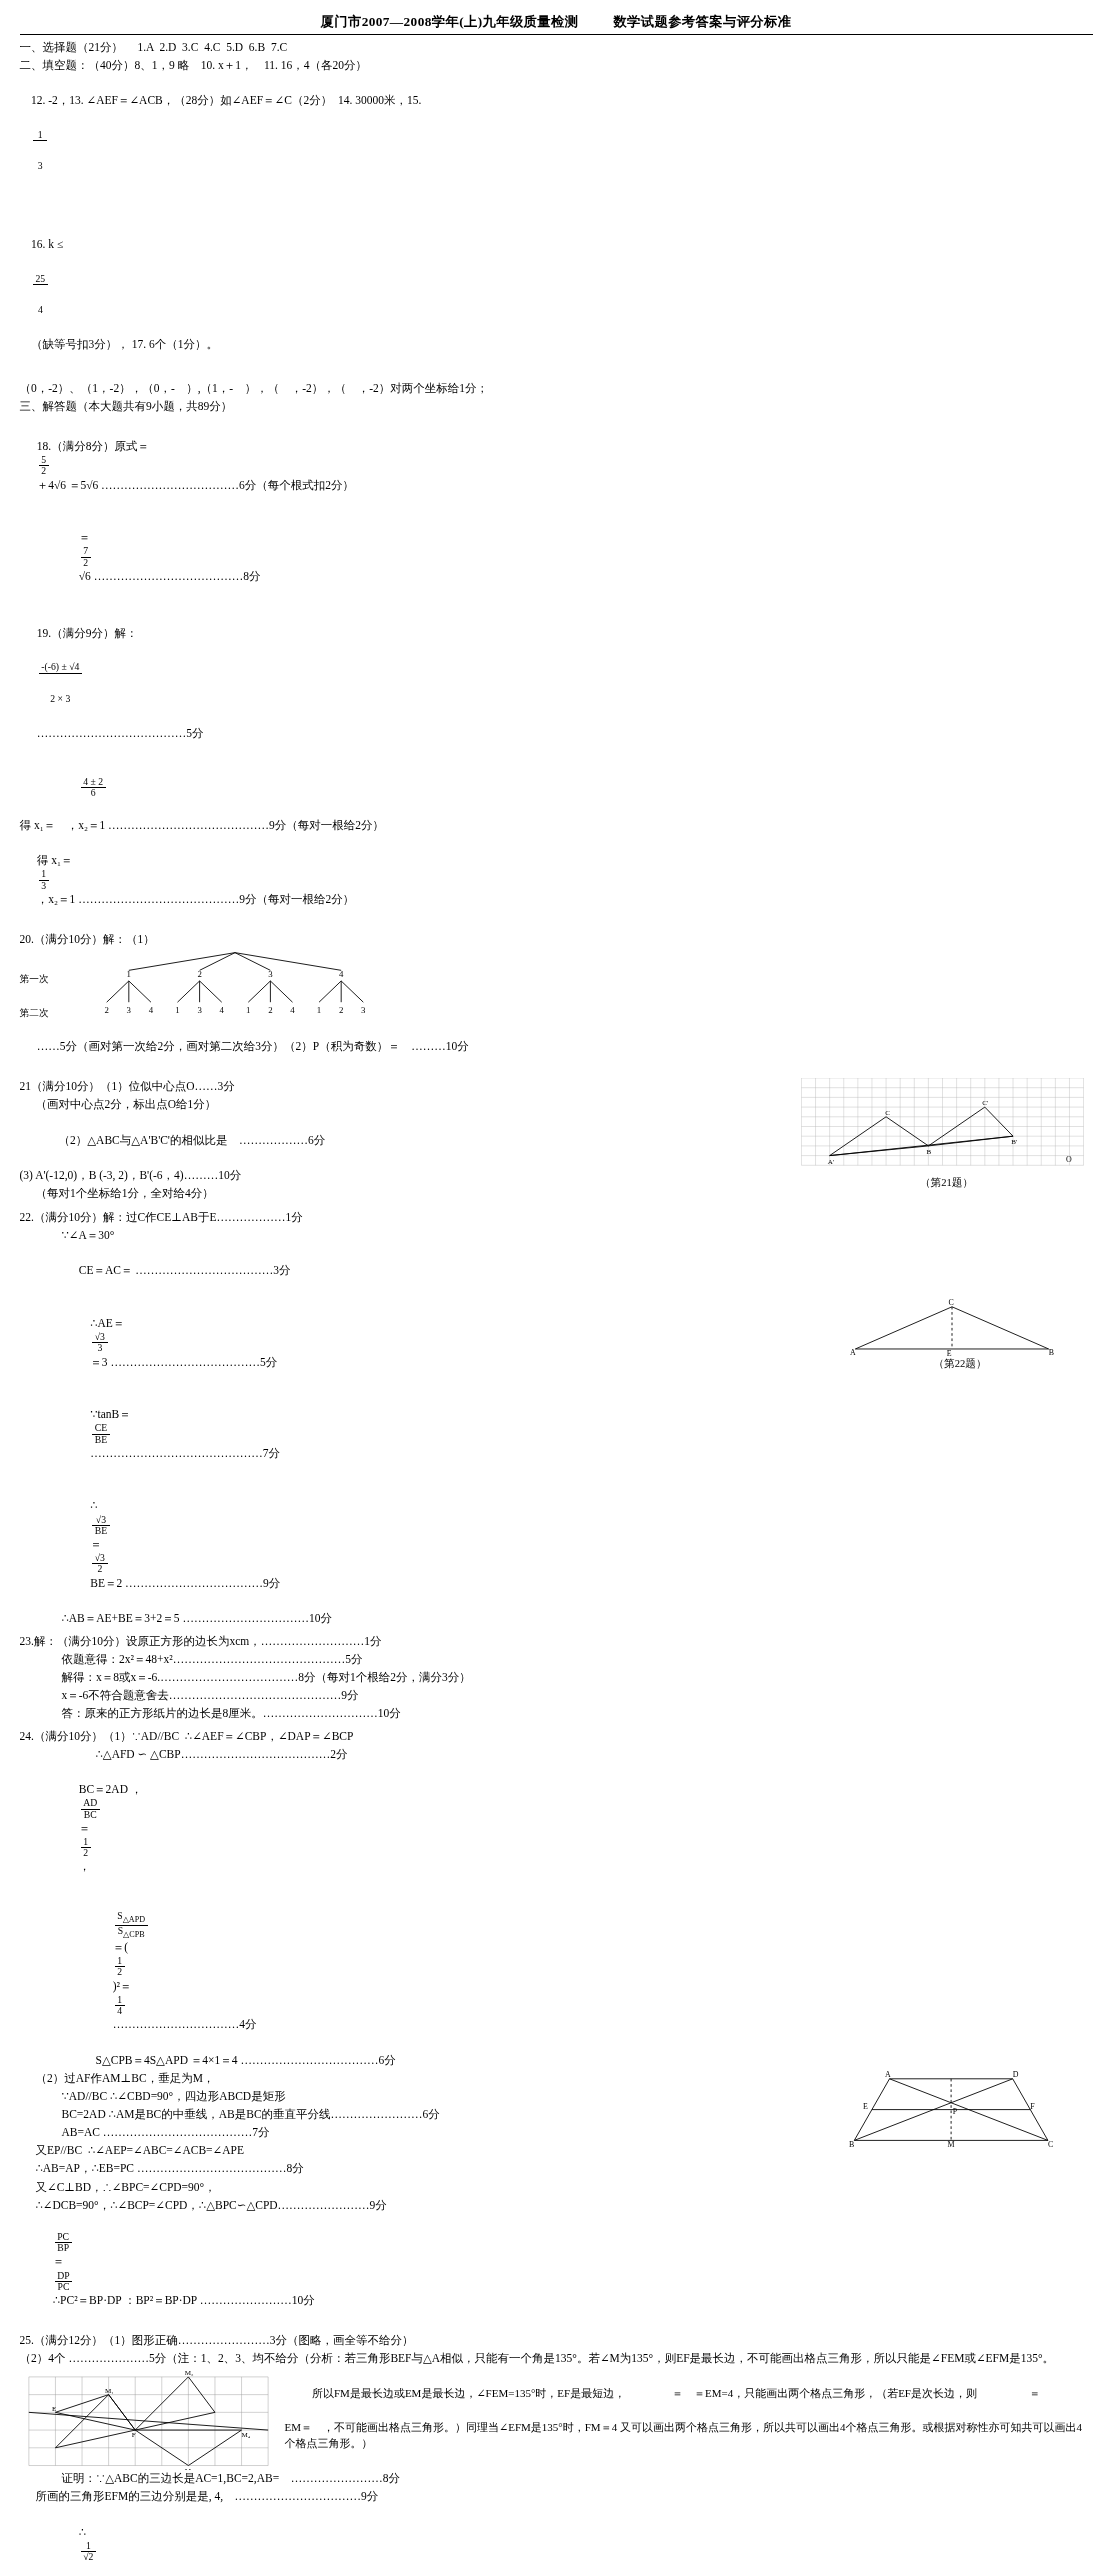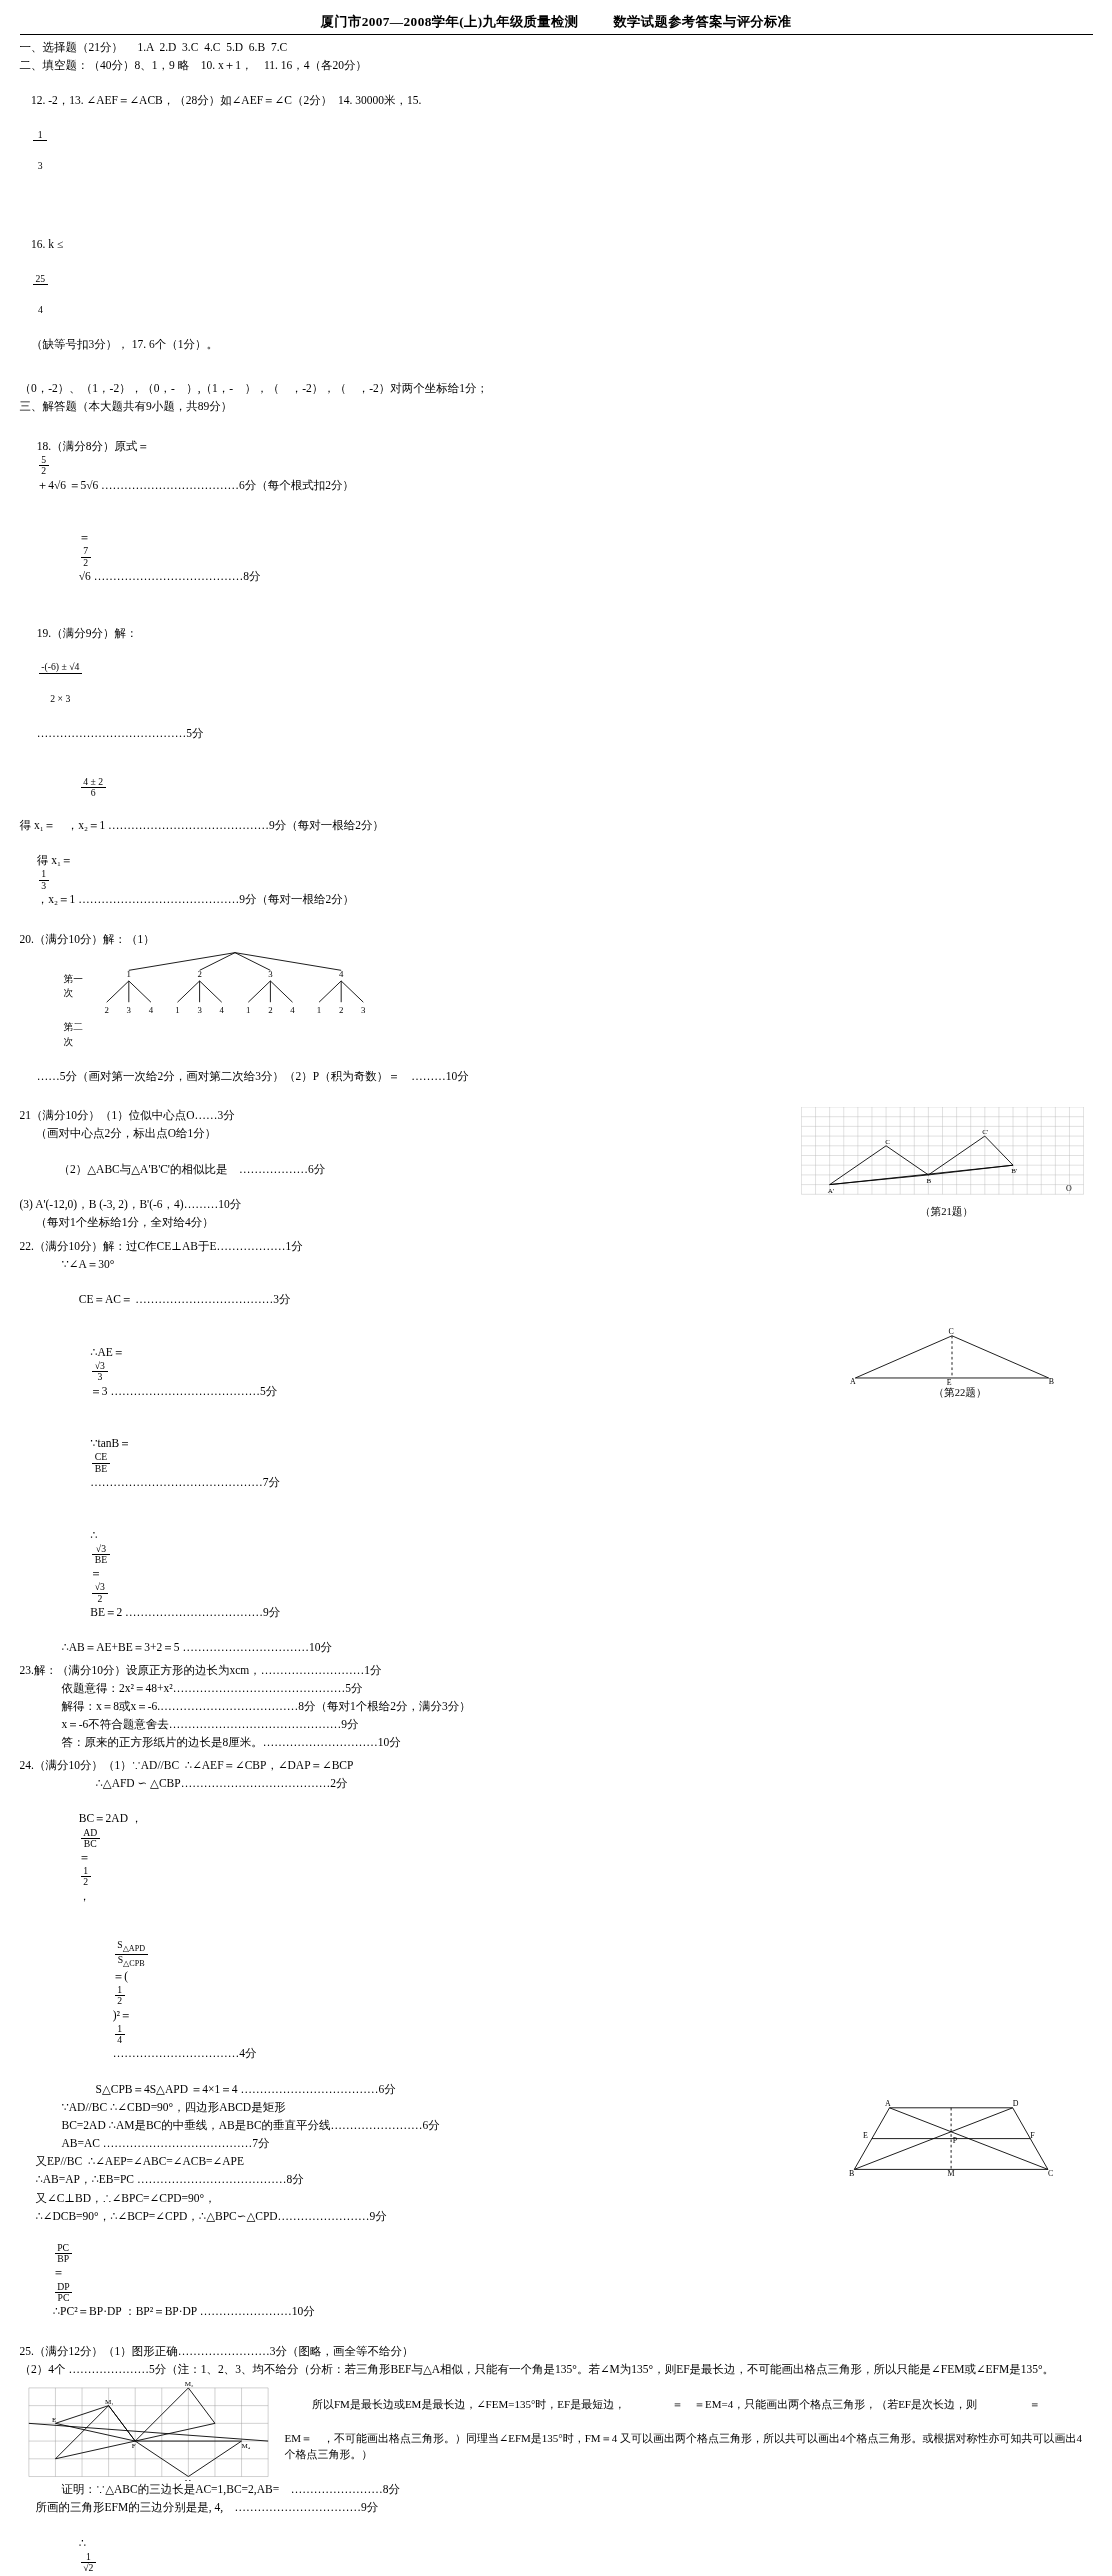--- a/index.html
+++ b/index.html
@@ -13,21 +13,21 @@
   .page{position:relative;width:1112px;min-height:2576px;padding:8.8px 19.5px 0 19.5px;box-sizing:border-box;}
   .hdr{display:flex;justify-content:center;align-items:flex-start;gap:35px;font-weight:bold;font-size:13.3px;padding-top:3.5px;}
   .hdr .h1{letter-spacing:0.4px;}
   .hdr .h2{letter-spacing:0.4px;}
   .rule{border:0;border-top:0.9px solid #000;margin:1.8px 0 3.5px 0;}
   .ln{white-space:pre-wrap;font-size:11.5px;margin:0 0 0.9px 0;}
   .ind1{padding-left:16px;}
   .ind2{padding-left:42px;}
   .ind3{padding-left:76px;}
   .sm{font-size:11px;}
-  .xs{font-size:9.7px;margin-left:44px;}
+  .xs{font-size:9.7px;}
   .frac{display:inline-block;vertical-align:middle;text-align:center;font-size:9.7px;line-height:1.05;margin:0 1.8px;}
   .frac .num{display:block;border-bottom:0.9px solid #000;padding:0 2.7px;}
   .frac .den{display:block;padding:0 2.7px;}
   .blk{margin:5.3px 0;}
   .caption{text-align:center;font-size:10.6px;}
   .spacer{height:8.8px;}
   .flexrow{display:flex;align-items:flex-start;}
   .grow{flex:1;}
   svg{display:block;}
 </style>
@@ -282,20 +282,21 @@
       <span>＝(</span>
       <span class="frac"><span class="num">1</span><span class="den">2</span></span>
       <span>)²＝</span>
       <span class="frac"><span class="num">1</span><span class="den">4</span></span>
       <span>……………………………4分</span>
     </div>
     <div class="ln ind3">S△CPB＝4S△APD ＝4×1＝4 ………………………………6分</div>
 
     <div class="flexrow">
       <div class="grow">
+        <div class="ln ind1">（2）过AF作AM⊥BC，垂足为M，</div>
         <div class="ln ind2">∵AD//BC ∴∠CBD=90°，四边形ABCD是矩形</div>
         <div class="ln ind2">BC=2AD ∴AM是BC的中垂线，AB是BC的垂直平分线……………………6分</div>
         <div class="ln ind2">AB=AC …………………………………7分</div>
         <div class="ln ind1">又EP//BC  ∴∠AEP=∠ABC=∠ACB=∠APE</div>
         <div class="ln ind1">∴AB=AP，∴EB=PC …………………………………8分</div>
         <div class="ln ind1">又∠C⊥BD，∴∠BPC=∠CPD=90°，</div>
         <div class="ln ind1">∴∠DCB=90°，∴∠BCP=∠CPD，∴△BPC∽△CPD……………………9分</div>
       </div>
       <div style="width:257px">
         <svg width="239" height="88" viewBox="0 0 270 100" style="font-size:13px">

